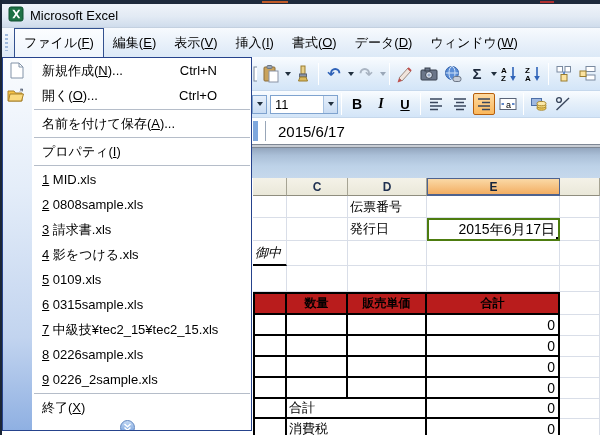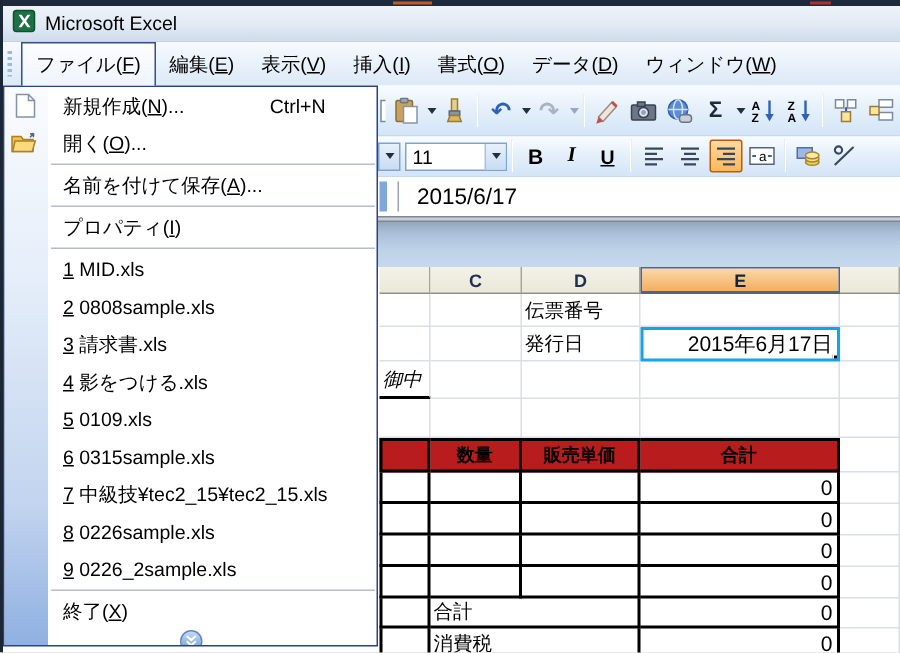--- a/index.html
+++ b/index.html
@@ -82,21 +82,21 @@
   .colhead { background:linear-gradient(180deg,#F4F2E8,#EAE8D9); border-right:1px solid #A6A494;
              border-bottom:1px solid #8F8D7E; justify-content:center; font-weight:bold;
              font-size:12px; color:#1F3050; }
   .colhead.sel { background:linear-gradient(180deg,#FAD9A6,#F3AE63);
                  border:1px solid #4F638E; border-bottom:2px solid #4F638E; color:#15243D; }
   .lbl { padding-left:2px; }
   .cy { background:#b91c1c; font-weight:bold; justify-content:center; font-size:12px; }
   .blk-r { border-right:2px solid #000; } .blk-b { border-bottom:2px solid #000; }
   .blk-l { border-left:2px solid #000; } .blk-t { border-top:2px solid #000; }
   .num { justify-content:flex-end; padding-right:3px; font-size:14px; }
-  .active-cell { border:2px solid #0ea5e9; position:relative; justify-content:flex-end;
+  .active-cell { border:2px solid #4d7c0f; position:relative; justify-content:flex-end;
                  padding-right:3px; font-size:14px; background:#fff; }
   .fill-handle { position:absolute; right:-1px; bottom:-1px; width:4px; height:4px;
                  background:#000; border-left:1px solid #fff; border-top:1px solid #fff; }
 
   
   .filemenu { position:absolute; left:2px; top:57px; width:250px; height:374px;
               background:#fff; border:1px solid #26438C; z-index:100; overflow:hidden; }
   .gutter { position:absolute; left:0; top:0; bottom:0; width:29px;
             background:linear-gradient(180deg,#FAFCFE 0%,#E4EDF9 35%,#C2D4EF 75%,#8FB0E2 100%); }
   .mi { position:relative; height:25px; margin-left:30px; display:flex; align-items:center;
@@ -457,20 +457,21 @@
 
     <div class="mi">
       <span class="mi-icon">
         <svg width="18" height="15" viewBox="0 0 18 15">
           <path d="M1 3h6l1.5 2H15v8H1z" fill="#F6C244" stroke="#A8812A"></path>
           <path d="M3 6h13.5l-2 7H1.5z" fill="#FBDA7E" stroke="#A8812A"></path>
           <path d="M13 3.5l2.5-2.5M15.5 1l-2.5.3M15.5 1l-.3 2.5" stroke="#5A6478" fill="none"></path>
         </svg>
       </span>
       <span><span>開く(</span><u>O</u><span>)...</span></span>
+      <span class="mi-short">Ctrl+O</span>
     </div>
 
     <div class="menu-sep"></div>
 
     <div class="mi">
       <span><span>名前を付けて保存(</span><u>A</u><span>)...</span></span>
     </div>
 
     <div class="menu-sep"></div>
 

